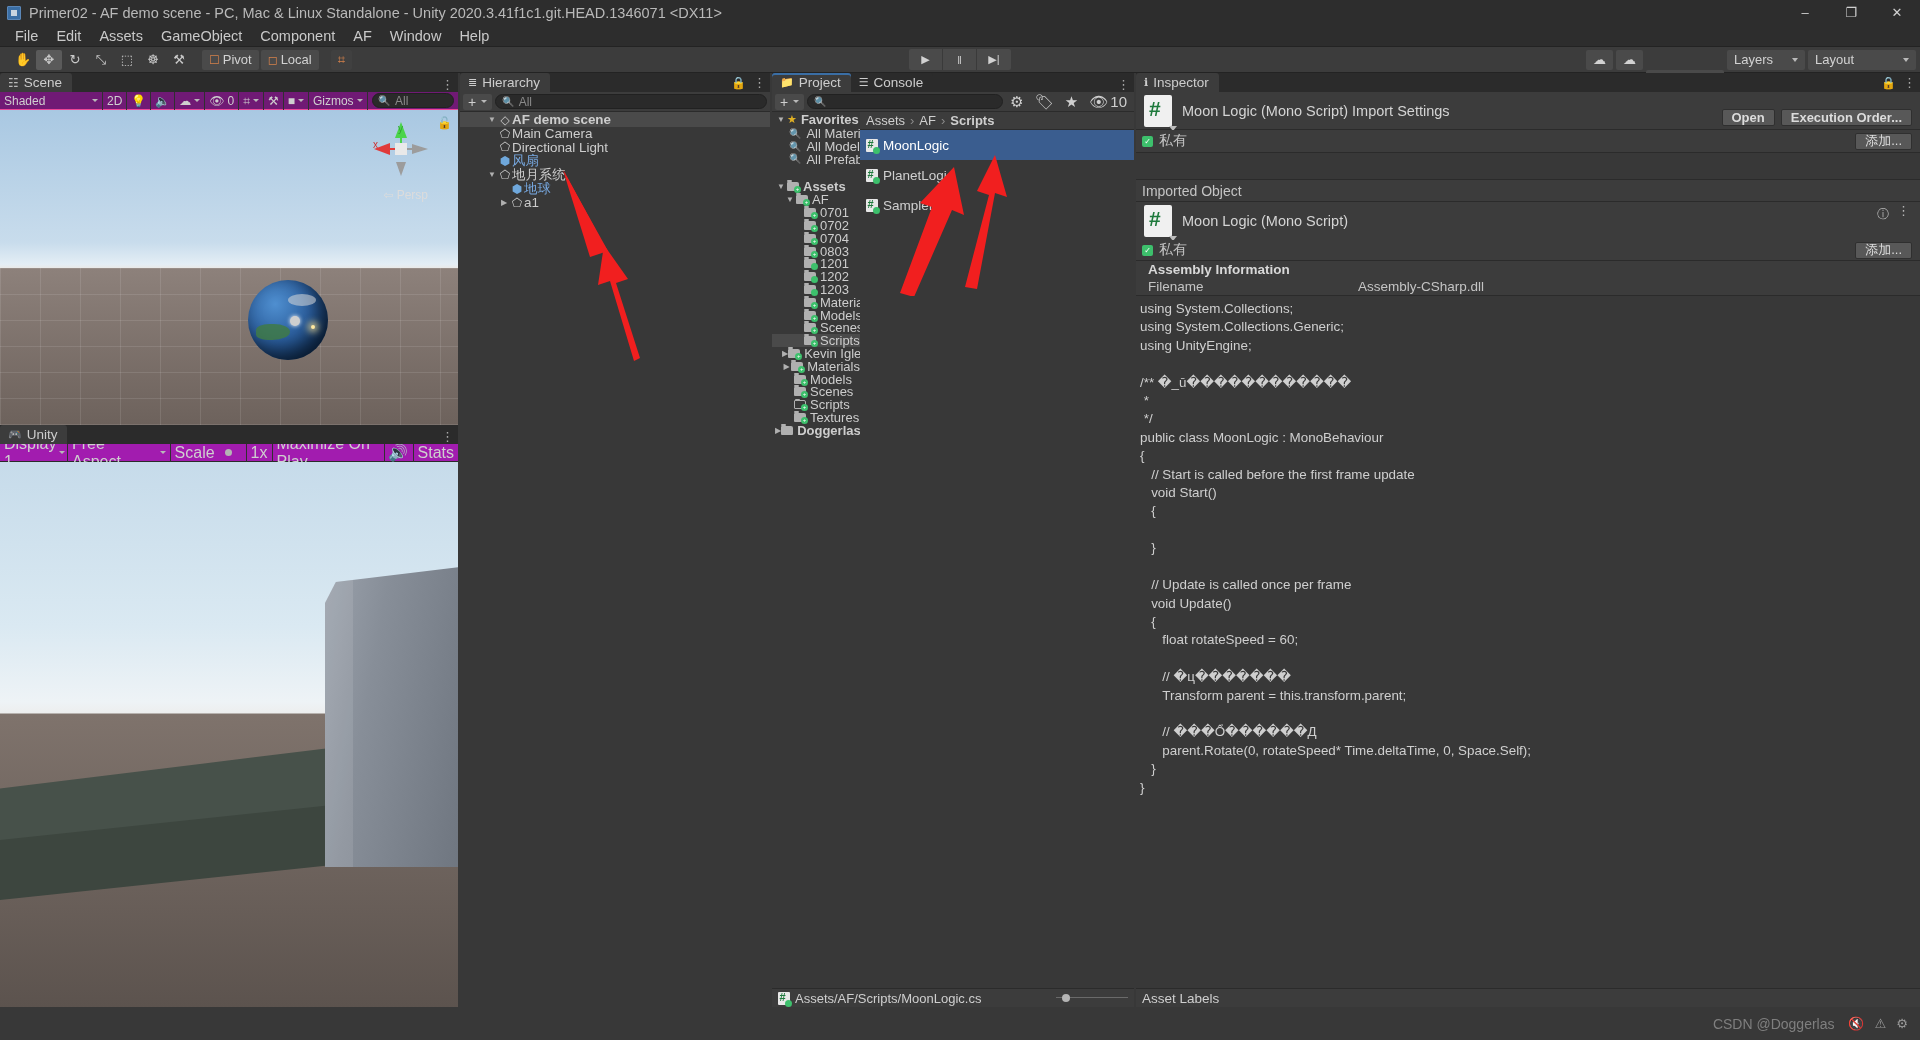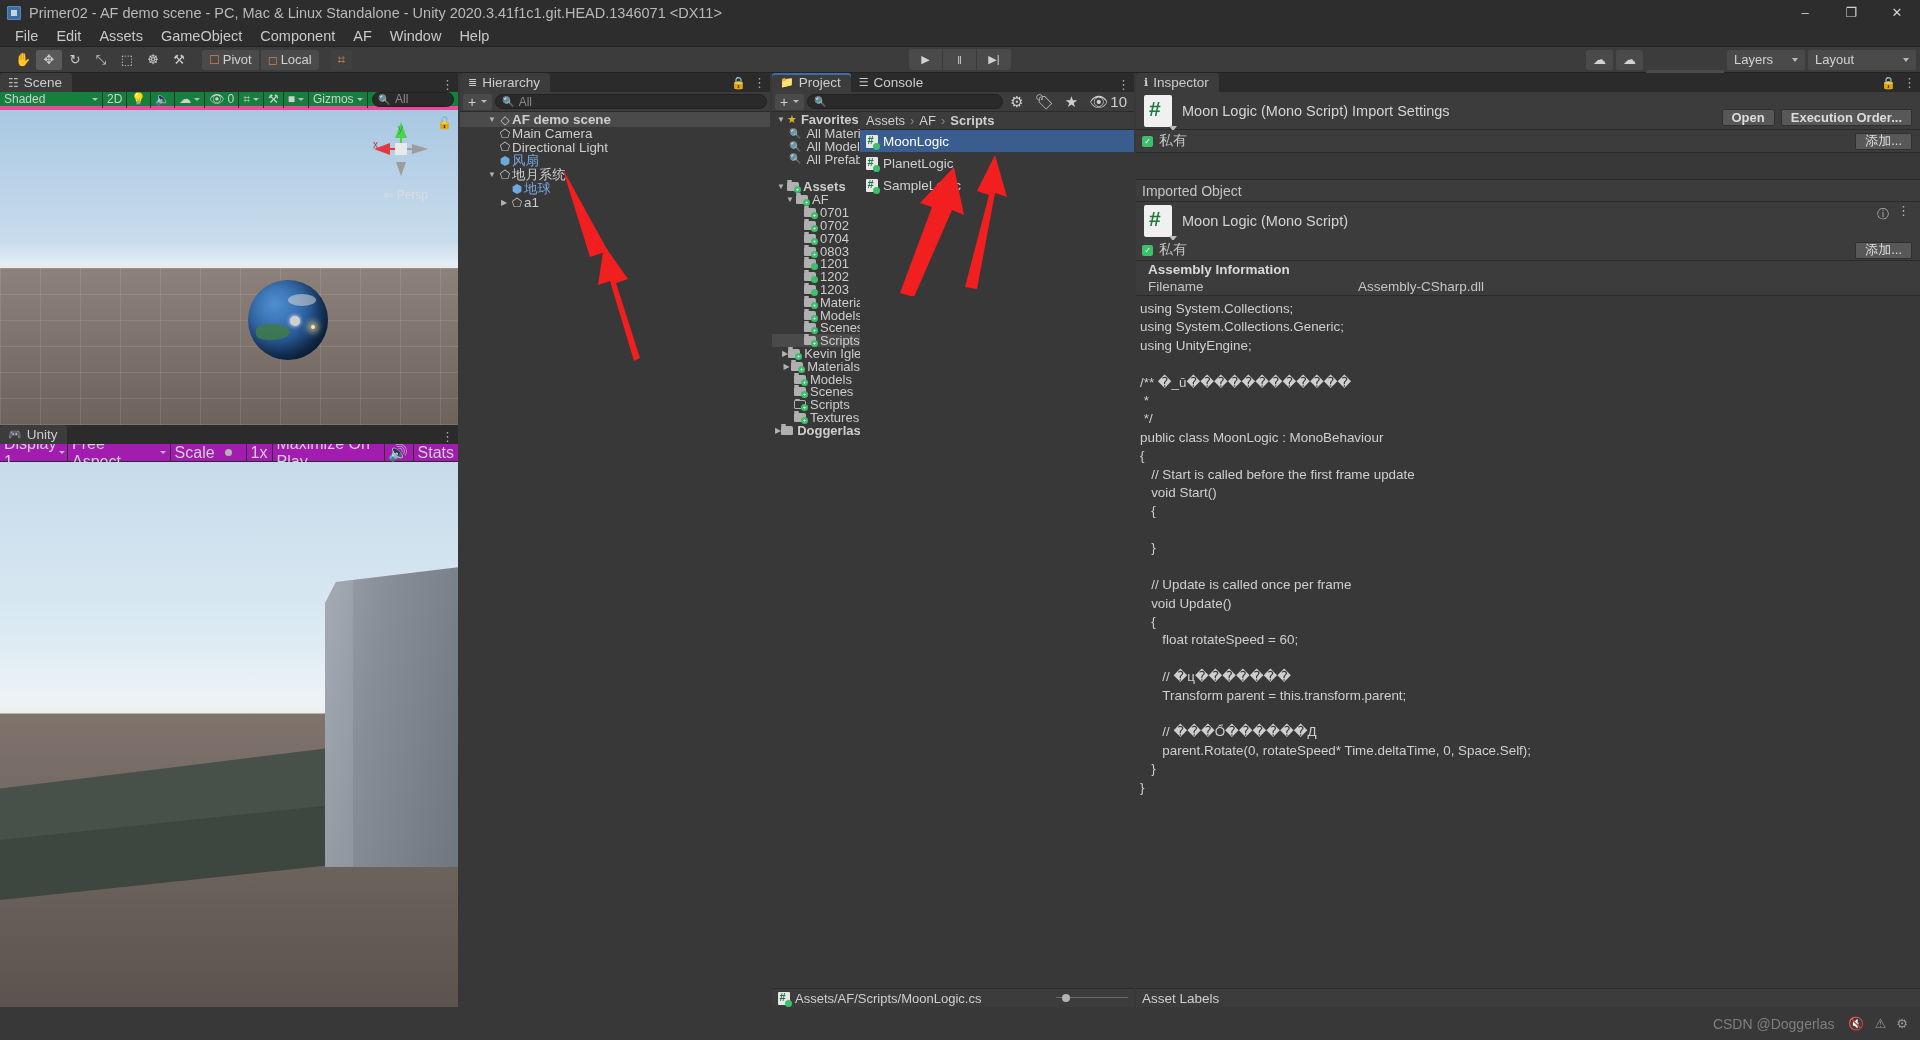--- a/index.html
+++ b/index.html
@@ -43,21 +43,21 @@
   .kebab { letter-spacing:0; font-size:13px; line-height:10px; }
 
   
   .ptool { height:20px; background:#3c3c3c; display:flex; align-items:center; gap:3px; padding:0 3px; border-bottom:1px solid #2b2b2b;}
   .search { flex:1; height:15px; background:#2a2a2a; border:1px solid #212121; border-radius:8px; display:flex; align-items:center; padding:0 6px; gap:4px; color:#8a8a8a; font-size:12px;}
   .mag { font-size:10px; color:#9a9a9a; }
   .dd { height:16px; background:#4a4a4a; border-radius:2px; display:flex; align-items:center; padding:0 5px; gap:5px; font-size:12px; color:#d0d0d0;}
 
   
   #scene-panel { left:0; top:0; width:458px; height:352px; }
-  #scene-toolbar { height:18px; background:#15803d; display:flex; align-items:center; gap:0; border-bottom:4px solid #ec4899; font-size:12px;}
+  #scene-toolbar { height:18px; background:#701a75; display:flex; align-items:center; gap:0; border-bottom:1px solid #ec4899; font-size:12px;}
   .sb-cell { height:18px; display:flex; align-items:center; padding:0 4px; border-right:1px solid #303030; color:#cfcfcf; gap:3px;}
   #scene-viewport { position:absolute; left:0; top:37px; width:458px; height:315px; overflow:hidden; }
   #sky { position:absolute;inset:0; background:linear-gradient(#a9c8e2 0%,#c8dcec 42%,#e4eef5 49%, #e9eaea 50%, #8d817b 50.3%, #6d625c 100%); }
   #ground-grid { position:absolute; left:0; top:50%; width:100%; height:50%;
      background-image:linear-gradient(rgba(255,255,255,.10) 1px, transparent 1px),linear-gradient(90deg, rgba(255,255,255,.10) 1px, transparent 1px);
      background-size:40px 26px; }
   #earth { position:absolute; left:248px; top:170px; width:80px; height:80px; border-radius:50%;
      background:radial-gradient(circle at 34% 30%, #4f8fd0 0%, #2c5f9e 45%, #173f70 75%, #0d2847 100%);
      box-shadow: inset -8px -8px 18px rgba(0,0,0,.55); overflow:hidden;}
   #earth:before{content:"";position:absolute;left:8px;top:44px;width:34px;height:16px;background:#3f7a46;border-radius:45% 55% 60% 40%;opacity:.85;}
@@ -93,21 +93,21 @@
   #proj-right { position:absolute; left:88px; top:39px; width:274px; height:876px; background:#383838;}
   .tree-row { height:12.8px; display:flex; align-items:center; font-size:13px; color:#cdcdcd; white-space:nowrap;}
   .folder { width:13px;height:11px;margin-right:3px;position:relative;flex:0 0 auto;}
   .folder i { position:absolute; left:0; top:1px; width:12px;height:9px;background:#b0b0b0;border-radius:1px 2px 1px 1px;}
   .folder i:before{content:"";position:absolute;left:0;top:-2px;width:5px;height:2px;background:#b0b0b0;border-radius:1px;}
   .folder b { position:absolute; right:-1px; bottom:-1px; width:7px;height:7px;border-radius:50%;background:#3dc06c; color:#fff; font-size:6px; line-height:7px; text-align:center; font-weight:400;}
   .folder.edit b { background:#3dc06c; }
   .star { color:#e0b024; font-size:11px; margin-right:4px; }
   .mag2 { color:#c5c5c5; font-size:10px; margin-right:5px; }
   .bcrumb { height:18px; background:#3c3c3c; display:flex; align-items:center; gap:5px; padding-left:6px; font-size:13px; color:#cfcfcf; border-bottom:1px solid #2b2b2b;}
-  .asset-row { height:22px; display:flex; align-items:center; font-size:13.5px; color:#d0d0d0; padding-left:6px; gap:5px;}
+  .asset-row { height:30px; display:flex; align-items:center; font-size:13.5px; color:#d0d0d0; padding-left:6px; gap:5px;}
   .asset-row.sel { background:#3a5d8f; color:#fff; }
   .csico { width:12px;height:13px;background:#e8e8e8;border-radius:1px;position:relative;flex:0 0 auto;}
   .csico:before{content:"#";position:absolute;left:1.5px;top:-1px;font-size:11px;color:#1f7a3d;font-weight:bold;}
   .csico b{position:absolute;right:-2px;bottom:-2px;width:7px;height:7px;border-radius:50%;background:#3dc06c;}
   #proj-status { position:absolute; left:0; bottom:0; width:362px; height:19px; background:#3c3c3c; display:flex; align-items:center; gap:5px; padding-left:6px; font-size:13px; color:#cfcfcf; border-top:1px solid #2b2b2b;}
   #slider { position:absolute; right:6px; bottom:4px; width:72px; height:11px; display:flex; align-items:center;}
   #slider .track{width:100%;height:1px;background:#6a6a6a;}
   #slider .knob{position:absolute;left:6px;width:8px;height:8px;border-radius:50%;background:#b4b4b4;}
 
   

